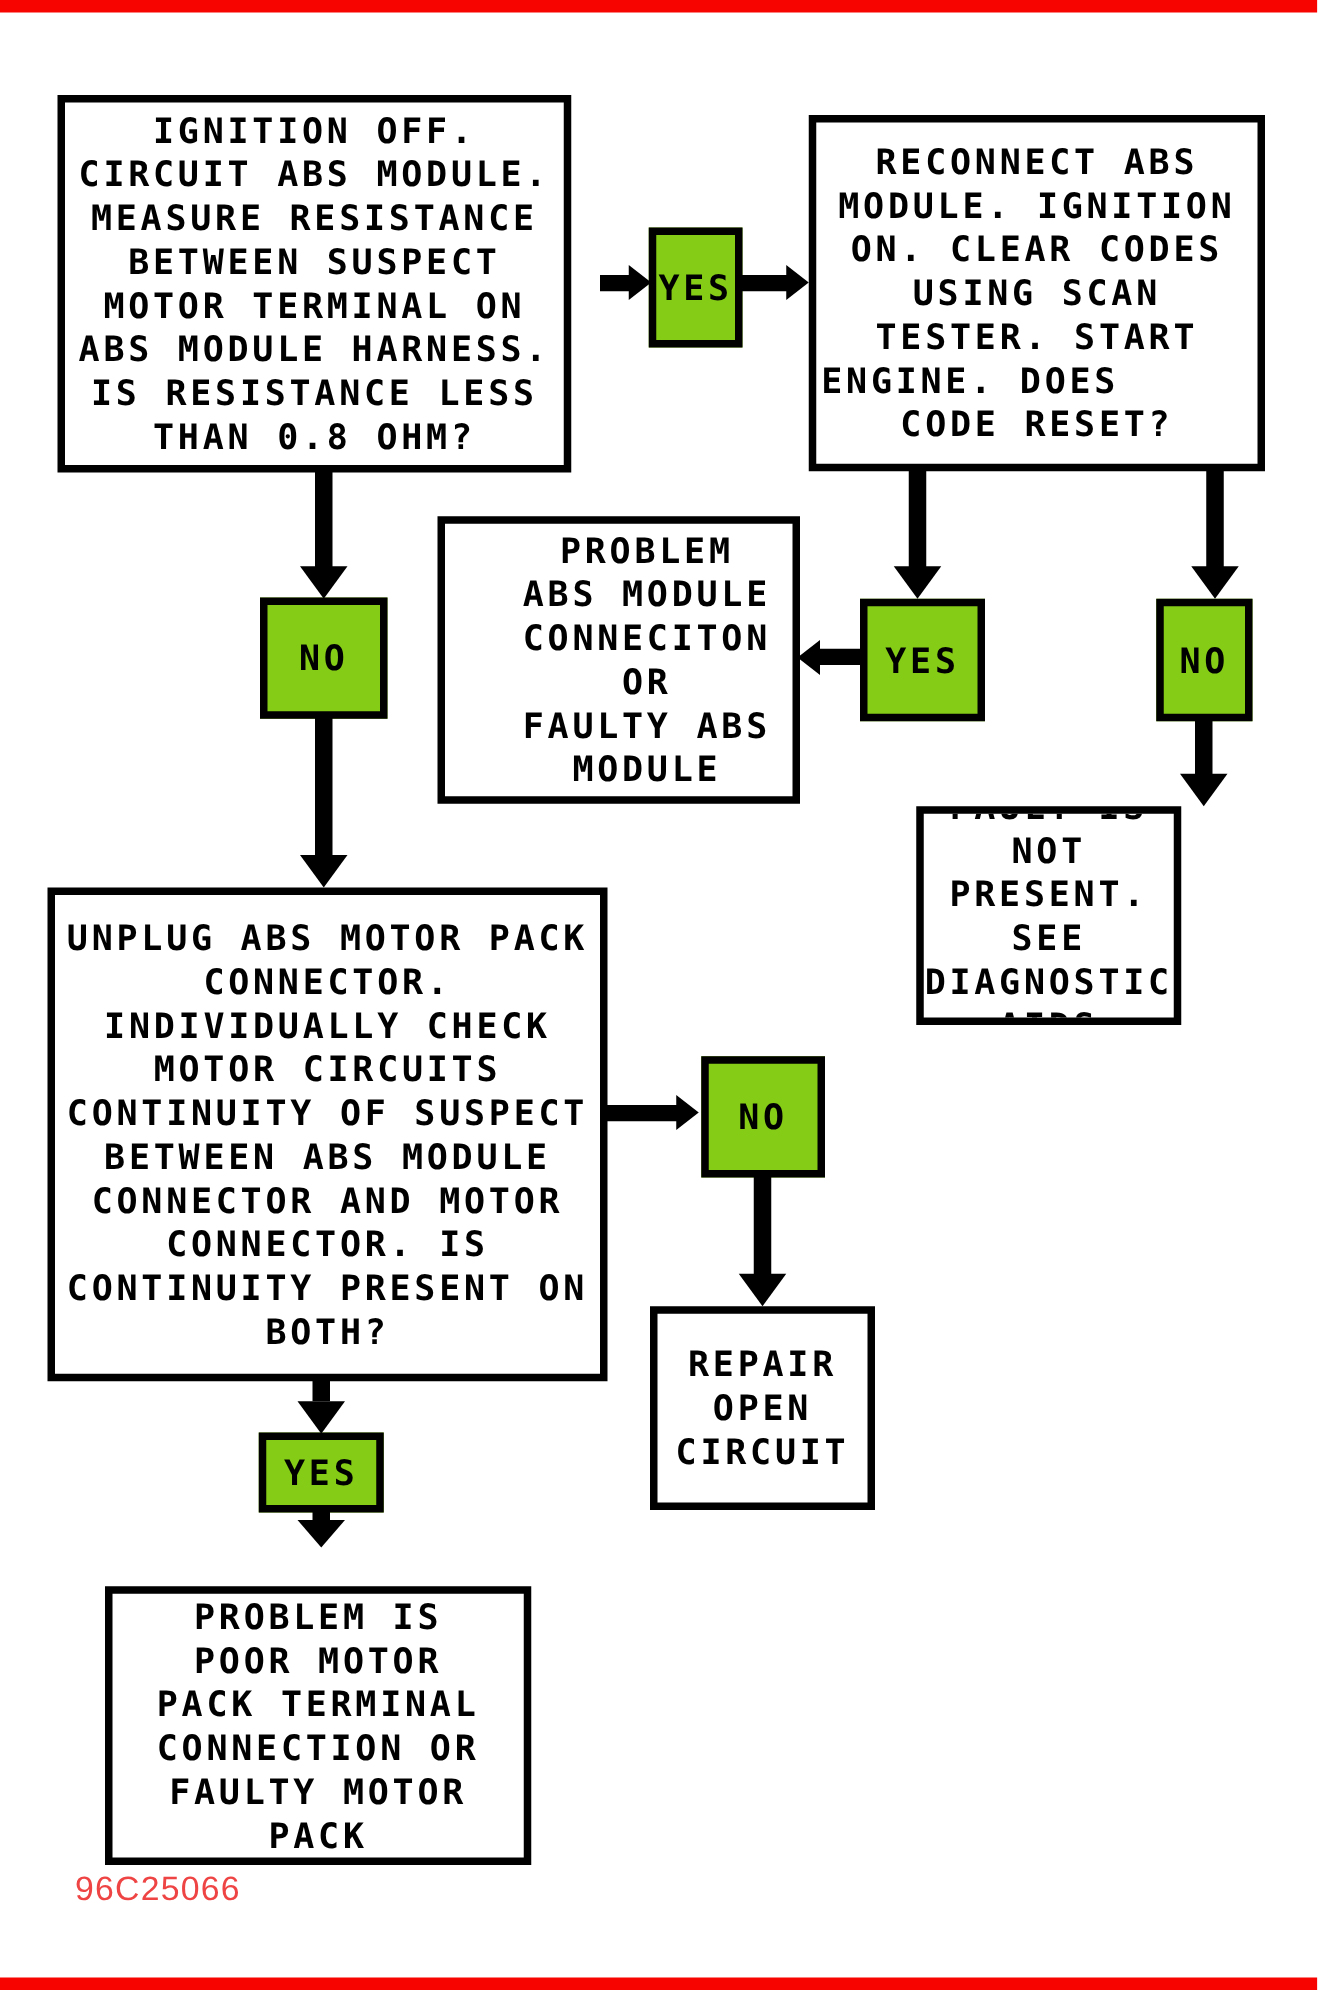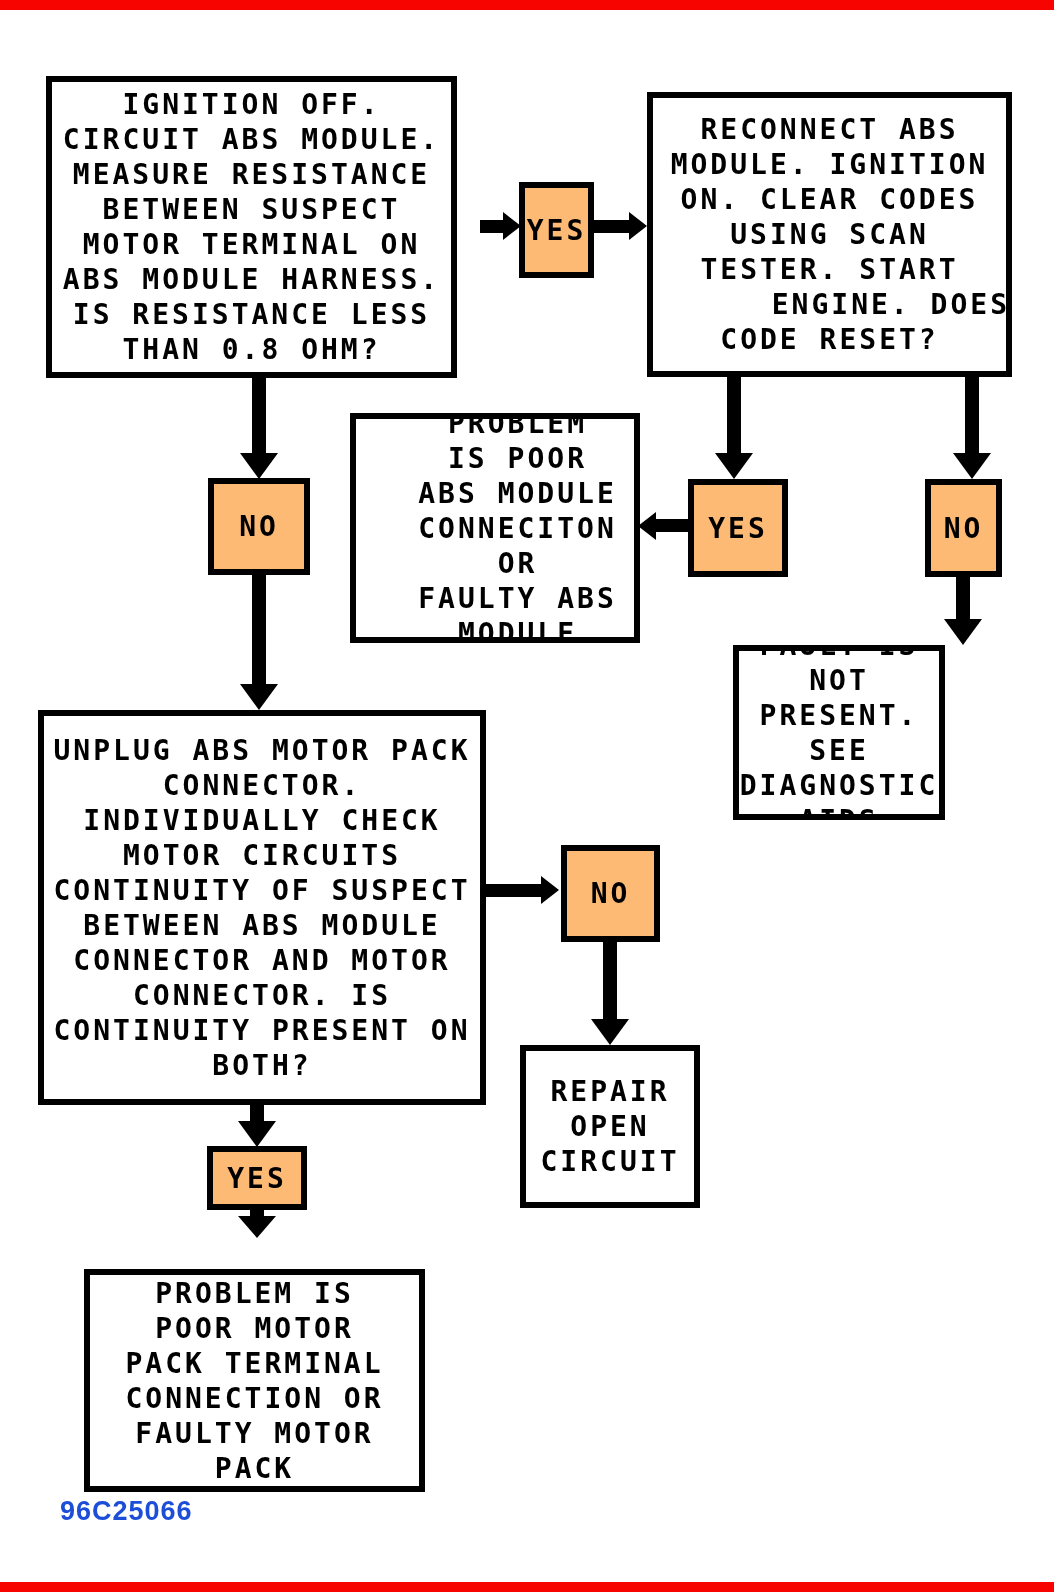--- a/index.html
+++ b/index.html
@@ -18,26 +18,26 @@
   .node {
     position:absolute; box-sizing:border-box;
     border:6px solid #000; background:#fff;
     display:flex; flex-direction:column; justify-content:center;
     font-size:28px; font-weight:bold; line-height:35px; letter-spacing:3px;
     text-align:center; overflow:hidden;
   }
   .node .ln { width:100%; }
   .lbl-box {
     position:absolute; box-sizing:border-box;
-    border:6px solid #000; background:#fdba74;
+    border:6px solid #000; background:#84cc16;
     display:flex; align-items:center; justify-content:center;
     font-size:28px; font-weight:bold; letter-spacing:3px;
   }
   
-  #b3 .ln:nth-child(6) { text-align:right; padding-left:4px; }
+  #b3 .ln:nth-child(6) { text-align:left; padding-left:4px; }
 
   
   #b1   { left:46px;  top:76px;   width:411px; height:302px; }
   #yes1 { left:519px; top:182px;  width:75px;  height:96px;  }
   #b3   { left:647px; top:92px;   width:365px; height:285px; }
   #no1  { left:208px; top:478px;  width:102px; height:97px;  }
   #b5   { left:350px; top:413px;  width:290px; height:230px;padding-left:45px; }
   #yes2 { left:688px; top:479px;  width:100px; height:98px;  }
   #no2  { left:925px; top:479px;  width:77px;  height:98px;  }
   #b8   { left:733px; top:645px;  width:212px; height:175px; }
@@ -76,21 +76,21 @@
   #a10h { left:591px; top:1019px; }
   #a11s { left:250px; top:1103px; width:14px; height:18px; }
   #a11h { left:238px; top:1121px; }
   #a12s { left:250px; top:1208px; width:14px; height:9px; }
   #a12h { left:238px; top:1216px; border-top-width:22px; }
 
   
   #figure-code {
     position:absolute; left:60px; top:1496px;
     font-family:"Liberation Sans","DejaVu Sans",sans-serif;
-    font-size:27px; font-weight:bold; letter-spacing:1px; color:#1d4ed8;
+    font-size:27px; font-weight:normal; letter-spacing:1px; color:#ef4444;
   }
 </style>
 </head>
 <body>
 
 <div id="canvas">
 
   <div id="edge-bar-top" class="edge-bar"></div>
   <div id="edge-bar-bottom" class="edge-bar"></div>
 
@@ -108,21 +108,20 @@
       <div class="ln">RECONNECT ABS</div>
       <div class="ln">MODULE. IGNITION</div>
       <div class="ln">ON. CLEAR CODES</div>
       <div class="ln">USING SCAN</div>
       <div class="ln">TESTER. START</div>
       <div class="ln">ENGINE. DOES</div>
       <div class="ln">CODE RESET?</div>
     </div>
   <div id="b5" class="node">
       <div class="ln">PROBLEM</div>
-      <div class="ln">IS POOR</div>
       <div class="ln">ABS MODULE</div>
       <div class="ln">CONNECITON OR</div>
       <div class="ln">FAULTY ABS</div>
       <div class="ln">MODULE</div>
     </div>
   <div id="b8" class="node">
       <div class="ln">FAULT IS NOT</div>
       <div class="ln">PRESENT. SEE</div>
       <div class="ln">DIAGNOSTIC</div>
       <div class="ln">AIDS</div>

